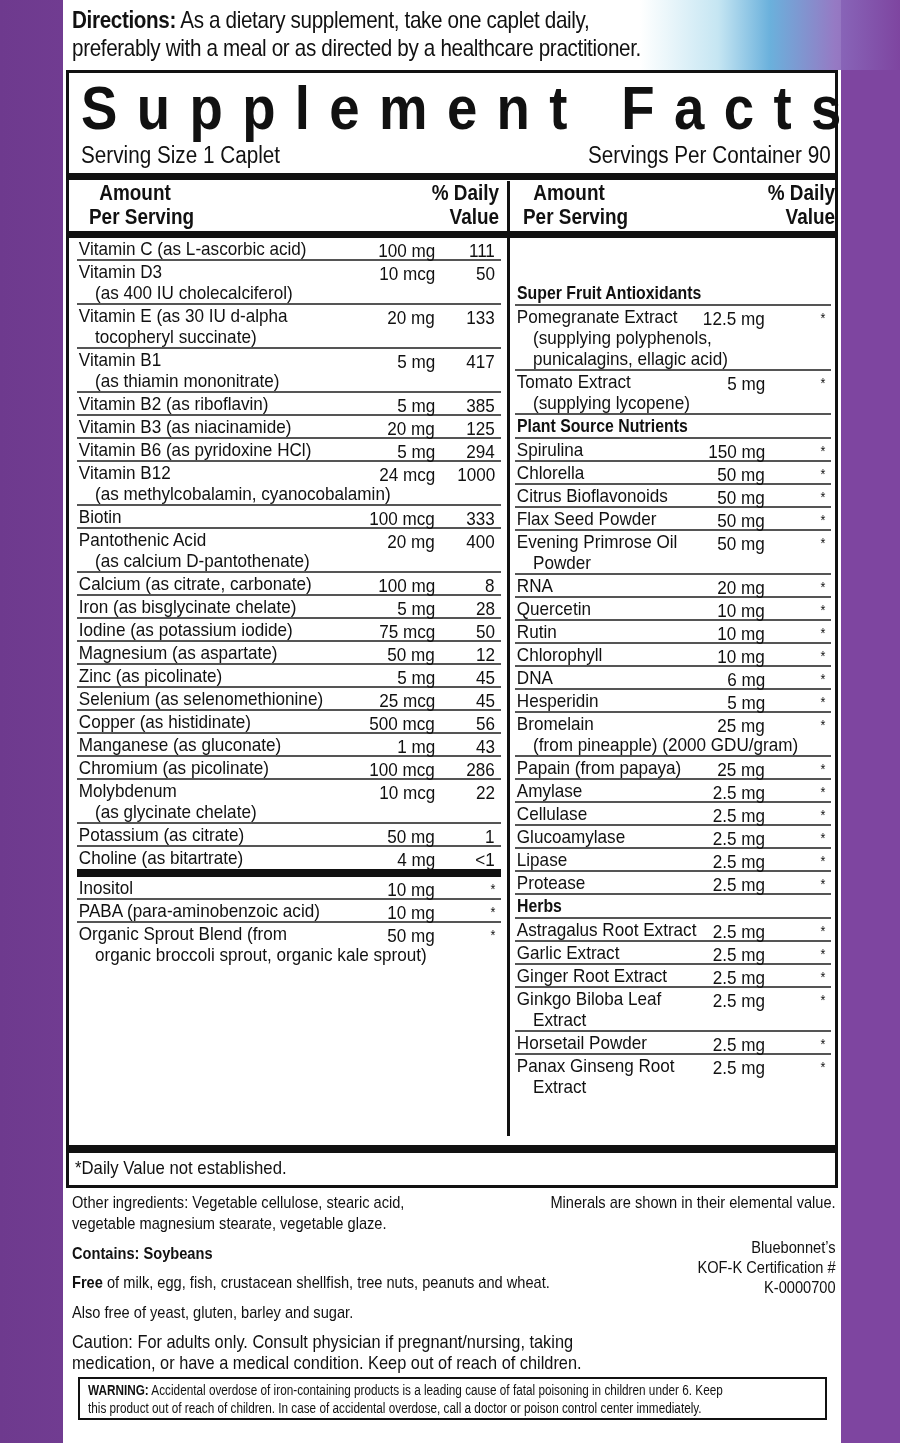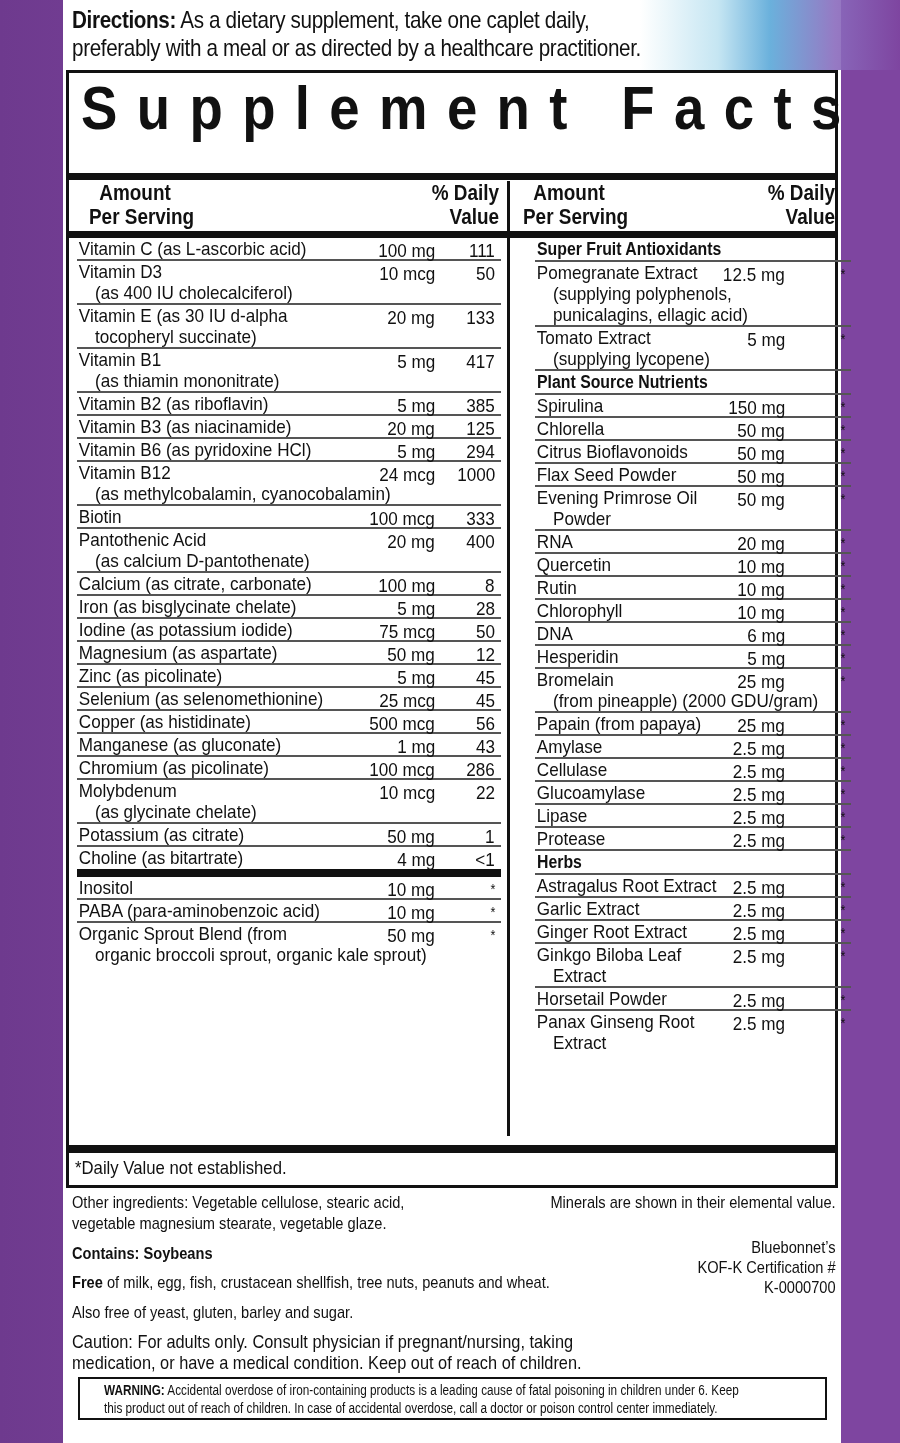--- a/index.html
+++ b/index.html
@@ -29,37 +29,41 @@
   .row .pc{position:absolute;top:2px;right:6px;text-align:right;white-space:nowrap;transform:scaleX(.9);transform-origin:right top;}
   .row .ast{font-size:14px;}
   .sec{font-weight:bold;font-size:18px;line-height:22px;border-bottom:2px solid #555;padding-left:2px;}
   .sec span{display:inline-block;transform:scaleX(.88);transform-origin:left;}
   .footnote{position:absolute;left:0;right:0;top:1072px;height:40px;border-top:8px solid #111;font-size:19px;line-height:30px;padding-left:6px;}
   .footnote span{display:inline-block;transform:scaleX(.88);transform-origin:left;}
   .below{position:absolute;left:72px;top:1192px;width:764px;font-size:17px;line-height:21px;}
   .below .blk{position:absolute;left:0;white-space:nowrap;transform:scaleX(.86);transform-origin:left top;}
   .below .rblk{position:absolute;right:0;text-align:right;white-space:nowrap;transform:scaleX(.86);transform-origin:right top;}
   .caution{font-size:19px;line-height:21px;}
-  .warning{position:absolute;left:78px;top:1377px;width:749px;height:43px;border:2px solid #111;box-sizing:border-box;font-size:14px;line-height:18px;padding:2px 24px;}
+  .warning{position:absolute;left:78px;top:1377px;width:749px;height:43px;border:2px solid #111;box-sizing:border-box;font-size:14px;line-height:18px;padding:2px 8px;}
   .warning .w{display:block;white-space:nowrap;transform:scaleX(.84);transform-origin:left top;}
 </style>
 </head>
 <body>
 
 <div class="stage"></div>
 <div class="paper"></div>
 <div class="topwash"></div>
 
 <div class="directions">
   <div><b>Directions:</b><span> As a dietary supplement, take one caplet daily,</span></div>
   <div>preferably with a meal or as directed by a healthcare practitioner.</div>
 </div>
 
 <div class="facts">
   <div class="title">Supplement Facts</div>
+  <div class="serving">
+    <span class="l">Serving Size 1 Caplet</span>
+    <span class="r">Servings Per Container 90</span>
+  </div>
   <div class="thick" style="top:100px;"></div>
 
   <div class="colhead" style="left:20px;width:410px;">
     <div class="amt">
         <div style="padding-left:12px">Amount</div>
         <div>Per Serving</div>
       </div>
     <div class="dv">
         <div>% Daily</div>
         <div>Value</div>
@@ -206,21 +210,21 @@
         <span class="am" style="right: 66px;">10 mg</span>
         <span class="pc ast">*</span>
       </div>
       <div class="row nob">
         <span class="nm">Organic Sprout Blend (from</span>
         <span class="sub">organic broccoli sprout, organic kale sprout)</span>
         <span class="am" style="right: 66px;">50 mg</span>
         <span class="pc ast">*</span>
       </div>
     </div>
-  <div class="col" id="rightcol" style="left:466px;width:316px;">
+  <div class="col" id="rightcol" style="left:446px;width:316px;margin-top:44px;">
       <div class="sec"><span>Super Fruit Antioxidants</span></div>
       <div class="row">
         <span class="nm">Pomegranate Extract</span>
         <span class="sub">(supplying polyphenols,</span>
         <span class="sub"> punicalagins, ellagic acid)</span>
         <span class="am" style="right: 66px;">12.5 mg</span>
         <span class="pc ast">*</span>
       </div>
       <div class="row">
         <span class="nm">Tomato Extract</span>

